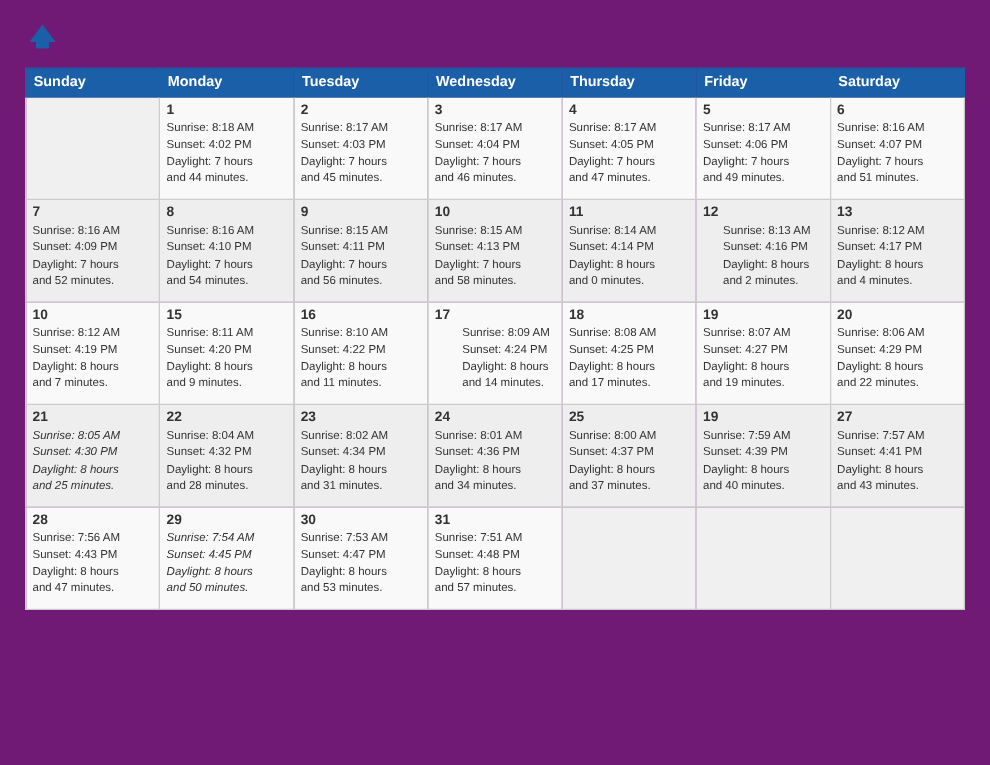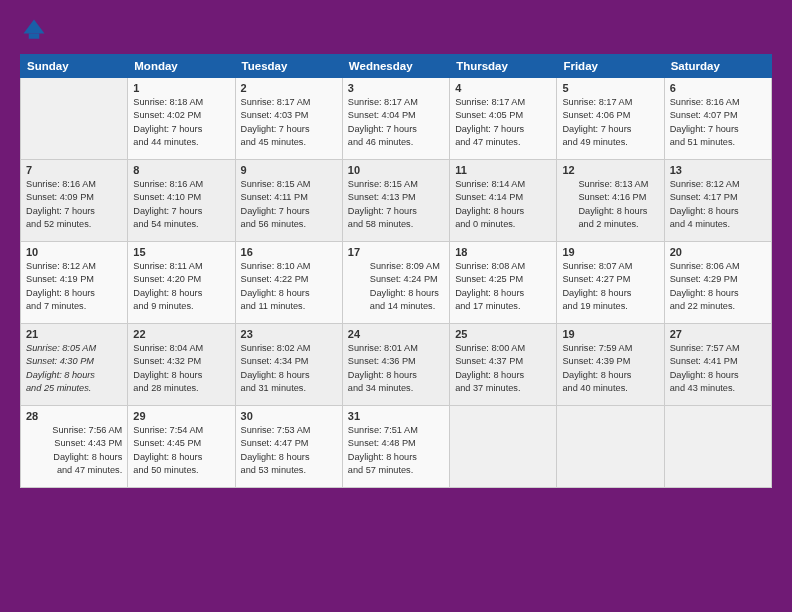--- a/index.html
+++ b/index.html
@@ -332,28 +332,28 @@
             <span class="day-num">27</span>
             <div class="day-info" style="white-space: pre-line;">Sunrise: 7:57 AM
 Sunset: 4:41 PM
 Daylight: 8 hours
 and 43 minutes.</div>
           </td>
         </tr>
         <tr>
           <td>
             <span class="day-num">28</span>
-            <div class="day-info" style="white-space: pre-line; text-align: right;">Sunrise: 7:56 AM
+            <div class="day-info" style="white-space: pre-line;">Sunrise: 7:56 AM
 Sunset: 4:43 PM
 Daylight: 8 hours
 and 47 minutes.</div>
           </td>
           <td>
             <span class="day-num">29</span>
-            <div class="day-info" style="white-space: pre-line;">Sunrise: 7:54 AM
+            <div class="day-info" style="white-space: pre-line; font-style: italic;">Sunrise: 7:54 AM
 Sunset: 4:45 PM
 Daylight: 8 hours
 and 50 minutes.</div>
           </td>
           <td>
             <span class="day-num">30</span>
             <div class="day-info" style="white-space: pre-line;">Sunrise: 7:53 AM
 Sunset: 4:47 PM
 Daylight: 8 hours
 and 53 minutes.</div>

